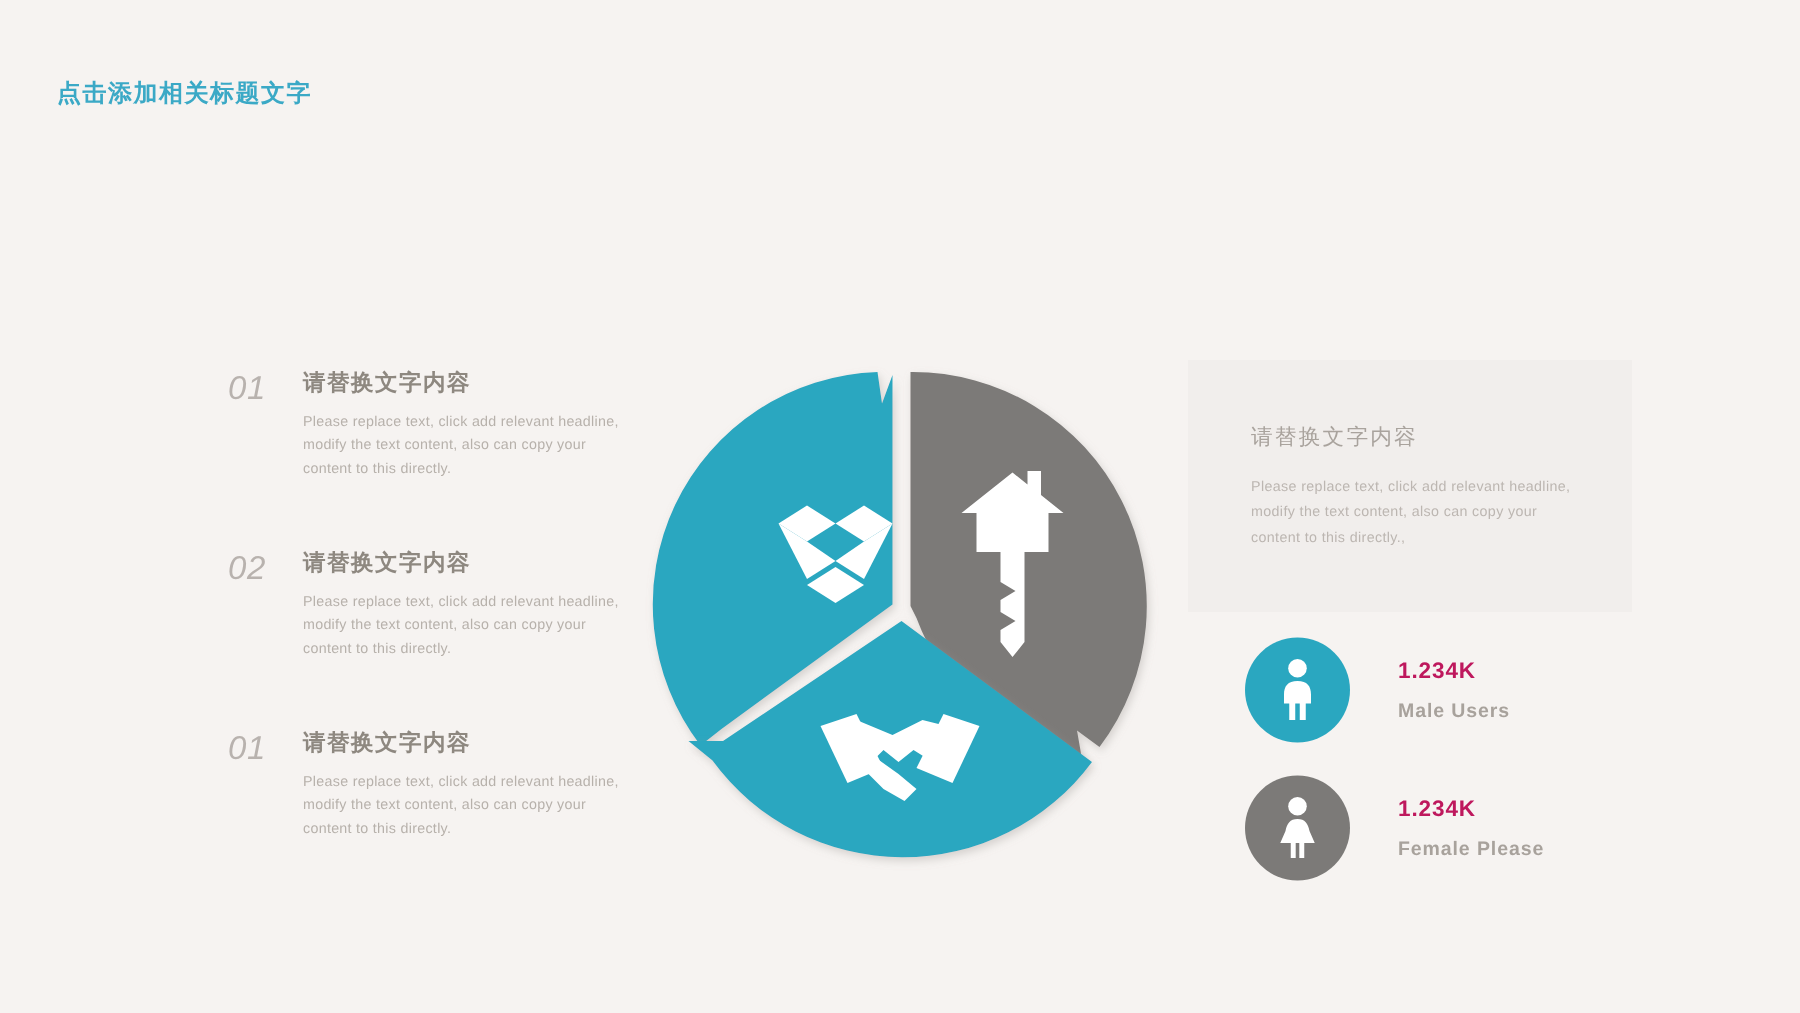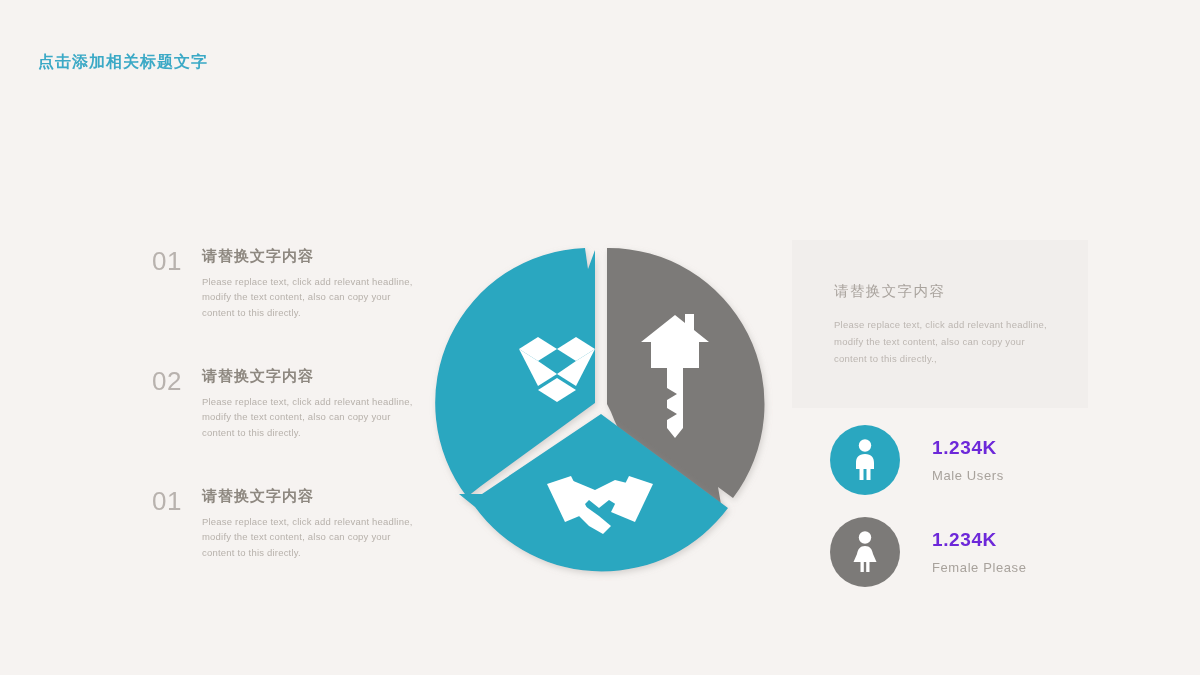--- a/index.html
+++ b/index.html
@@ -45,25 +45,26 @@
     padding-left: 50px;
     min-height: 86px;
   }
 
   .list-item:last-child { margin-bottom: 0; }
 
   .item-num {
     position: absolute;
     left: 0;
     top: 0;
-    font-size: 26px;
+    font-size: 22px;
     font-weight: 300;
     color: #b8b2ae;
     letter-spacing: 0.5px;
     line-height: 1;
+    font-style: italic;
   }
 
   .item-head {
     font-size: 15px;
     font-weight: 600;
     color: #8e8880;
     letter-spacing: 1px;
     line-height: 1.1;
     margin-bottom: 9px;
   }
@@ -142,30 +143,30 @@
     justify-content: center;
     flex: 0 0 auto;
   }
 
   .stat-badge.teal { background: #2aa7c0; }
   .stat-badge.gray { background: #7c7a78; }
 
   .stat-text { margin-left: 32px; }
 
   .stat-value {
-    font-size: 19px;
+    font-size: 15px;
     font-weight: 700;
-    color: #6d28d9;
+    color: #be185d;
     letter-spacing: 0.6px;
     line-height: 1.2;
   }
 
   .stat-label {
     font-size: 13px;
-    font-weight: 400;
+    font-weight: 700;
     color: #a8a29c;
     letter-spacing: 0.6px;
     margin-top: 9px;
   }
 </style>
 </head>
 <body>
 
 <div class="slide">
 

